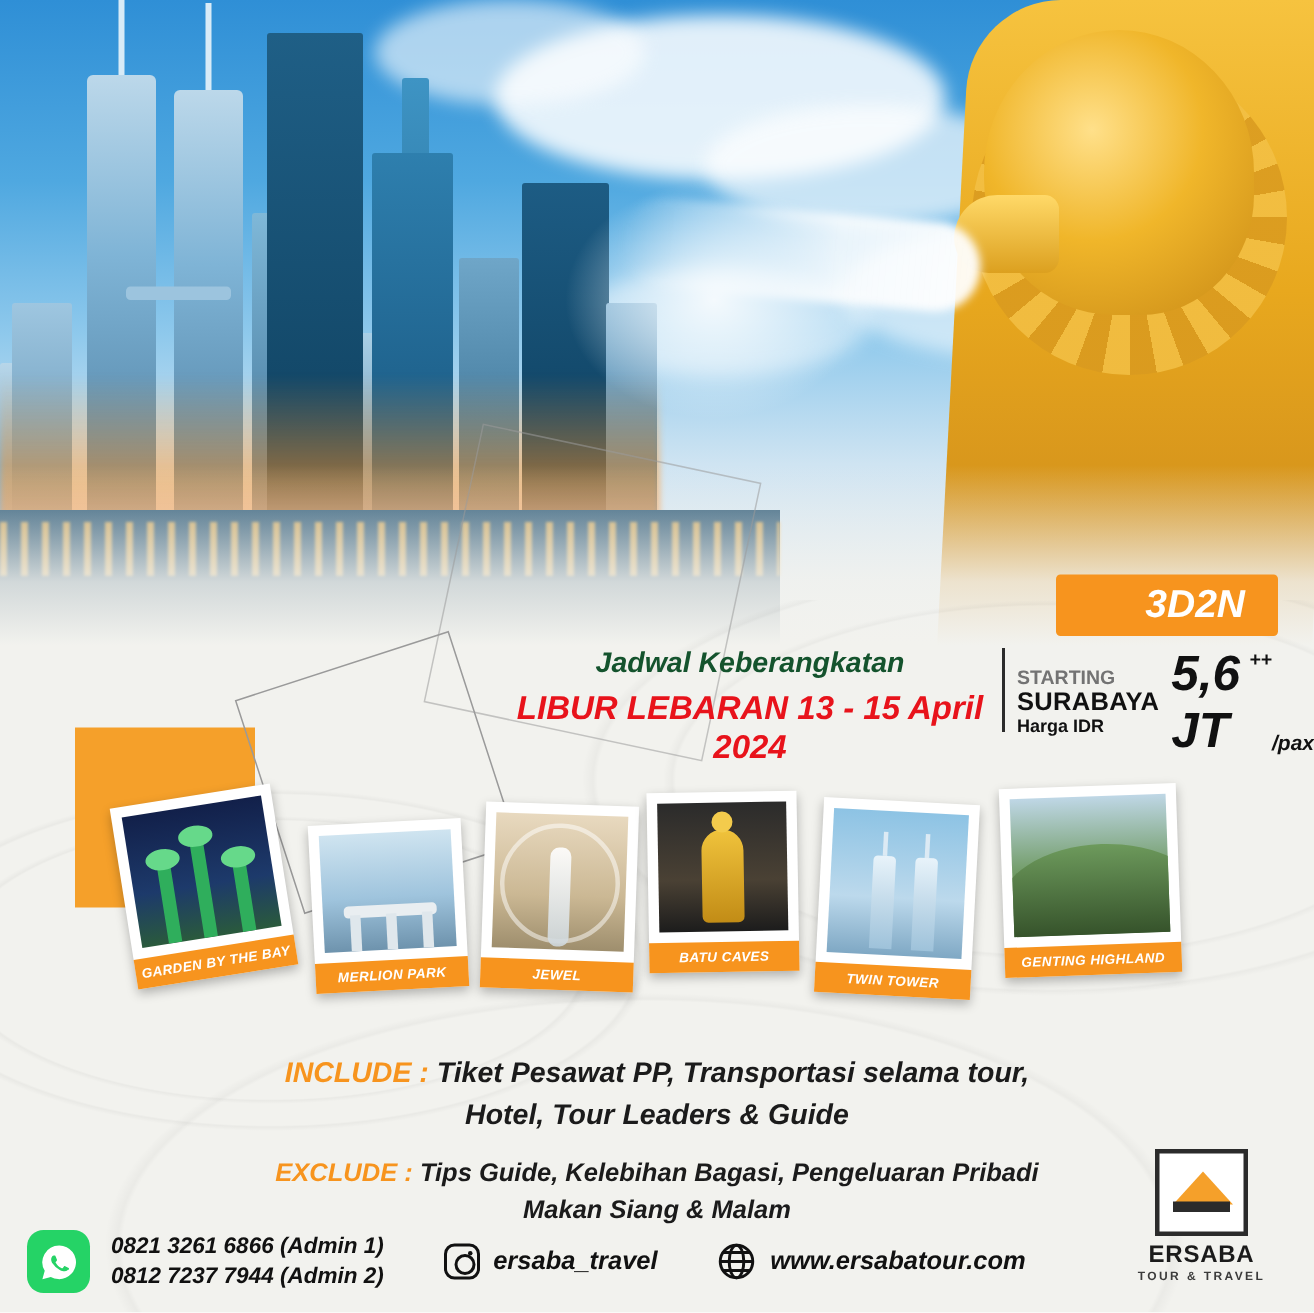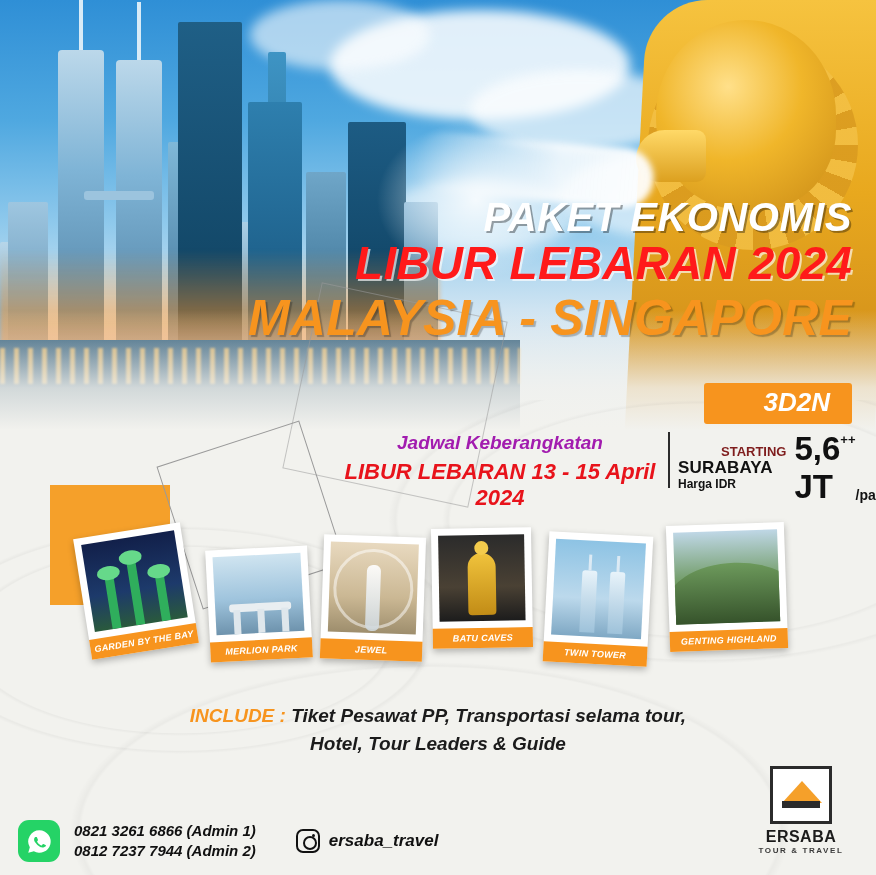--- a/index.html
+++ b/index.html
@@ -228,21 +228,21 @@
   .sched {
     position: absolute;
     left: 330px; top: 432px;
     width: 340px;
     text-align: center;
   }
   .sched-label {
     font-size: 19px;
     font-weight: 700;
     font-style: italic;
-    color: #a21caf;
+    color: #14532d;
   }
   .sched-date {
     font-size: 22px;
     font-weight: 800;
     font-style: italic;
     color: #e8131b;
     margin-top: 5px;
   }
   .divider-v {
     position: absolute;
@@ -251,25 +251,25 @@
     background: #2b2b2b;
   }
   .price-box {
     position: absolute;
     left: 678px; top: 430px;
     display: flex;
     align-items: center;
     gap: 8px;
   }
   .price-left { line-height: 1.05; }
-  .p-starting { font-size: 13px; font-weight: 800; color: #7f1d1d; margin-left: 43px; }
+  .p-starting { font-size: 13px; font-weight: 800; color: #737373; }
   .p-city { font-size: 17px; font-weight: 800; color: #111; letter-spacing:.2px;}
   .p-harga { font-size: 12px; font-weight: 700; color: #111; margin-top: 2px; }
   .p-amount {
-    font-size: 33px; font-weight: 800; color: #111;
+    font-size: 33px; font-weight: 800; font-style: italic; color: #111;
     display: flex; align-items: flex-start;
   }
   .p-plus { font-size: 13px; font-weight: 800; margin-top: 2px; }
   .p-pax { font-size: 14px; font-weight: 700; align-self: flex-end; margin-bottom: 3px;}
 
   
   .polaroid {
     position: absolute;
     background: #ffffff;
     padding: 7px 7px 0 7px;
@@ -474,25 +474,20 @@
     <div class="mist"></div>
 
     <div class="hero-fade"></div>
   </div>
 
   <div class="topo"></div>
   <div class="thin-frame tf2"></div>
   <div class="orange-square"></div>
   <div class="thin-frame tf1"></div>
 
-  <div class="title-wrap">
-    <div class="t-paket">PAKET EKONOMIS</div>
-    <div class="t-libur">LIBUR LEBARAN 2024</div>
-    <div class="t-malay">MALAYSIA - SINGAPORE</div>
-  </div>
   <div class="badge-3d2n">3D2N</div>
 
   <div class="sched">
     <div class="sched-label">Jadwal Keberangkatan</div>
     <div class="sched-date">LIBUR LEBARAN 13 - 15 April 2024</div>
   </div>
   <div class="divider-v"></div>
 
   <div class="price-box">
     <div class="price-left">
@@ -565,37 +560,54 @@
   </div>
 
   <div class="incl">
     <div class="incl-line1">
       <span class="kw">INCLUDE :</span>
       <span>Tiket Pesawat PP, Transportasi selama tour,</span>
     </div>
     <div class="incl-line2">Hotel, Tour Leaders &amp; Guide</div>
   </div>
 
+  <div class="excl">
+    <div class="excl-line1">
+      <span class="kw">EXCLUDE :</span>
+      <span>Tips Guide, Kelebihan Bagasi, Pengeluaran Pribadi</span>
+    </div>
+    <div class="excl-line2">Makan Siang &amp; Malam</div>
+  </div>
 
   <div class="footer">
     <div class="wa-badge">
       <svg viewBox="0 0 24 24">
           <path d="M12 2a10 10 0 0 0-8.6 15.1L2 22l5-1.3A10 10 0 1 0 12 2zm5.3 14.1c-.2.6-1.3 1.2-1.8 1.2-.5.1-1 .1-1.7-.1-.4-.1-.9-.3-1.5-.6a11 11 0 0 1-4.2-3.9c-.3-.4-.9-1.3-.9-2.4s.6-1.7.8-2c.2-.2.5-.3.7-.3h.5c.2 0 .4 0 .6.5l.8 1.9c.1.2.1.4 0 .5l-.3.5-.3.3c-.1.1-.3.3-.1.6.2.3.7 1.2 1.5 1.9 1 .9 1.8 1.1 2.1 1.3.3.1.4.1.6-.1l.8-1c.2-.2.4-.2.6-.1l1.8.9c.2.1.4.2.4.3.1.2.1.6 0 1.2z"></path>
         </svg>
     </div>
     <div class="phones">
       <div class="phone">0821 3261 6866 (Admin 1)</div>
       <div class="phone">0812 7237 7944 (Admin 2)</div>
     </div>
 
     <div class="sm-item" style="margin-left:26px;">
       <div class="ig-icon"></div>
       <div class="sm-text">ersaba_travel</div>
     </div>
 
+    <div class="sm-item" style="margin-left:26px;">
+      <div class="globe-icon">
+        <svg viewBox="0 0 24 24" fill="none" stroke="#111" stroke-width="1.8">
+          <circle cx="12" cy="12" r="10"></circle>
+          <ellipse cx="12" cy="12" rx="4.5" ry="10"></ellipse>
+          <path d="M2 12h20M4 6.5h16M4 17.5h16"></path>
+        </svg>
+      </div>
+      <div class="sm-text">www.ersabatour.com</div>
+    </div>
   </div>
 
   <div class="brand">
     <div class="brand-mark"></div>
     <div class="brand-name">ERSABA</div>
     <div class="brand-sub">TOUR &amp; TRAVEL</div>
   </div>
 
 </div>
 

